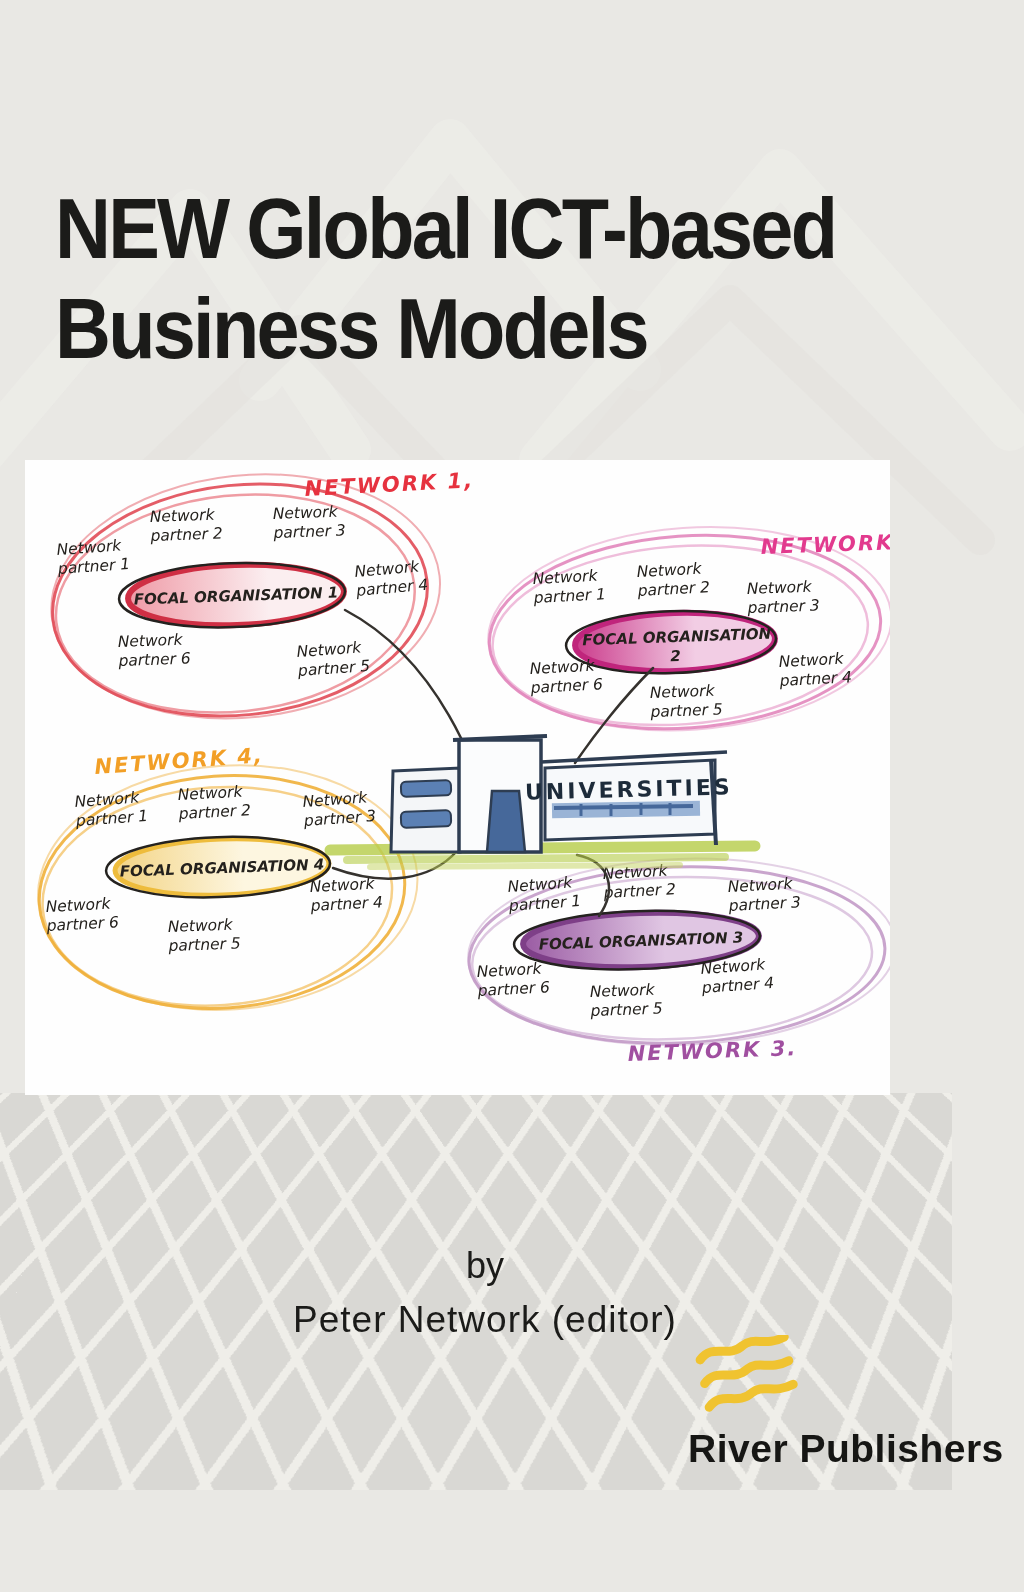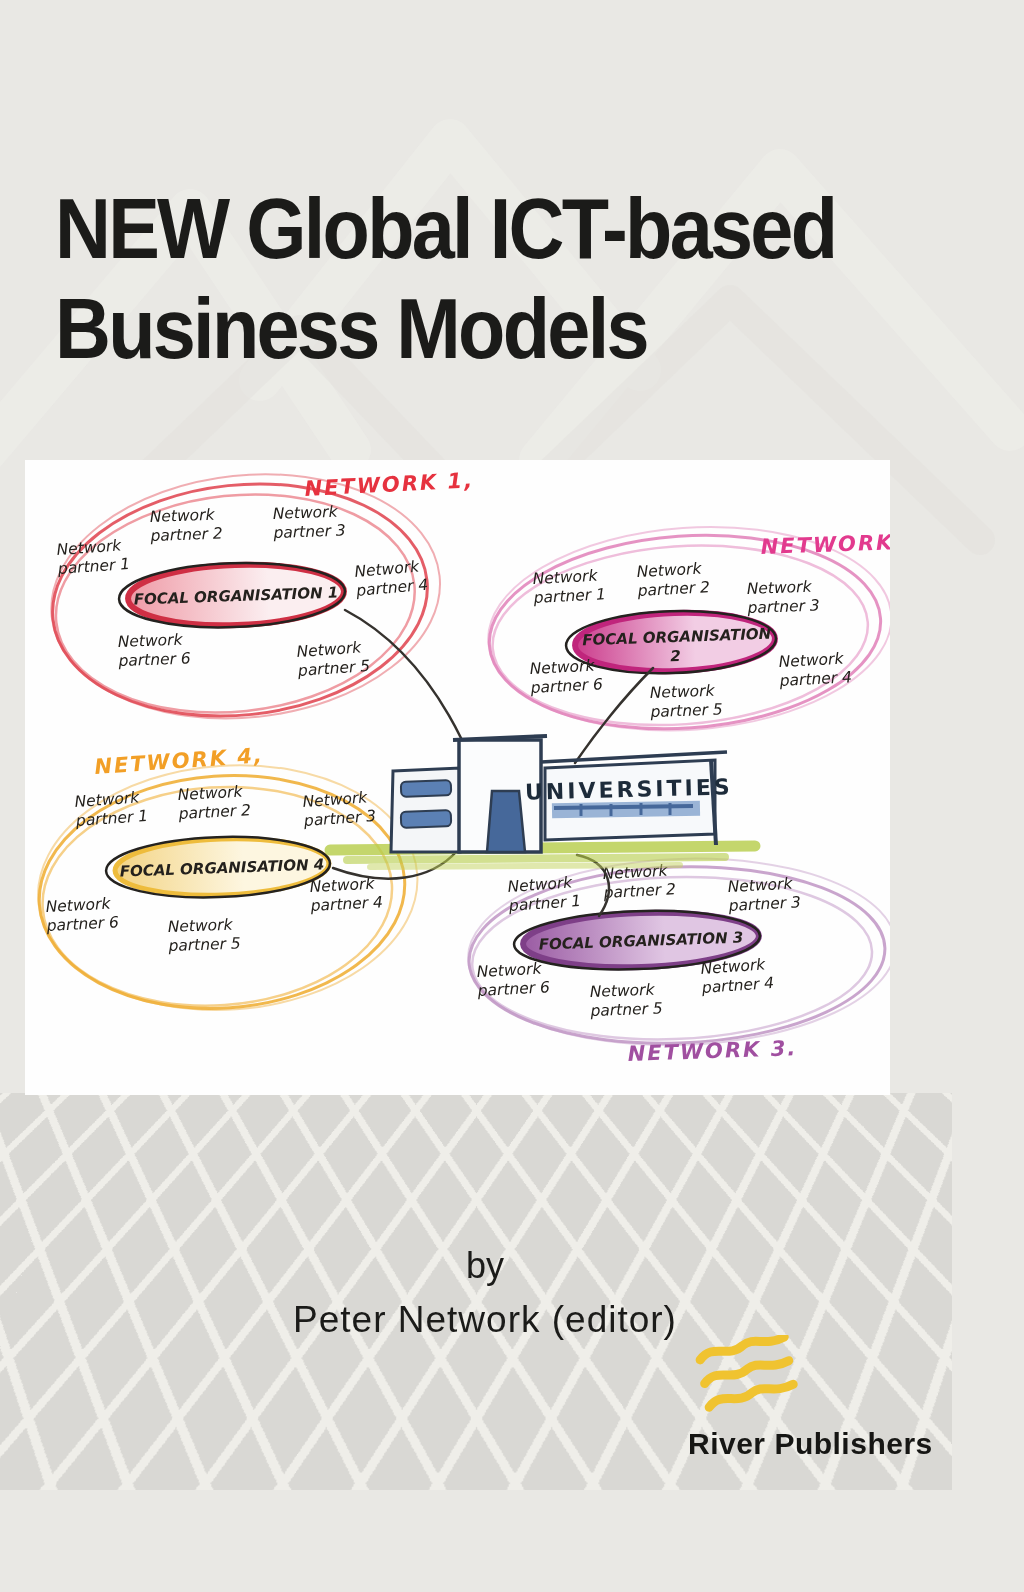--- a/index.html
+++ b/index.html
@@ -35,21 +35,21 @@
   .focal{font-family:"DejaVu Sans",sans-serif;font-style:italic;font-size:15px;font-weight:bold;fill:#24211d;text-anchor:middle;}
   .netlbl{font-family:"DejaVu Sans",sans-serif;font-style:italic;font-weight:bold;font-size:21px;letter-spacing:2px;}
   .uni{font-family:"DejaVu Sans",sans-serif;font-weight:bold;font-size:22px;letter-spacing:3px;fill:#1d2b3a;text-anchor:middle;}
   
   .byline{position:absolute;left:0;top:1246px;width:930px;text-align:center;color:#1b1b19;margin-left:20px;}
   .byline .by{font-size:36px;line-height:40px;}
   .byline .author{font-size:37px;line-height:40px;margin-top:14px;letter-spacing:1px;}
   
   .publisher{position:absolute;left:688px;top:1335px;width:260px;}
   .publisher .name{
-    font-weight:700;font-size:30px;color:#161614;letter-spacing:.5px;
+    font-weight:700;font-size:39px;color:#161614;letter-spacing:.5px;
     margin-top:8px;white-space:nowrap;
   }
 </style>
 </head>
 <body>
 
 <svg class="watermark" width="1024" height="760" viewBox="0 0 1024 760">
   <g fill="none" stroke-linejoin="round" stroke-linecap="round">
     <path d="M-30,470 L190,210 L350,450 M260,380 L450,140 L640,370 M540,460 L780,170 L1010,430" stroke="#efeee9" stroke-width="42" opacity="0.55"></path>
     <path d="M60,560 L300,330 L520,560 M480,540 L730,300 L980,540" stroke="#e2e1dc" stroke-width="30" opacity="0.45"></path>

